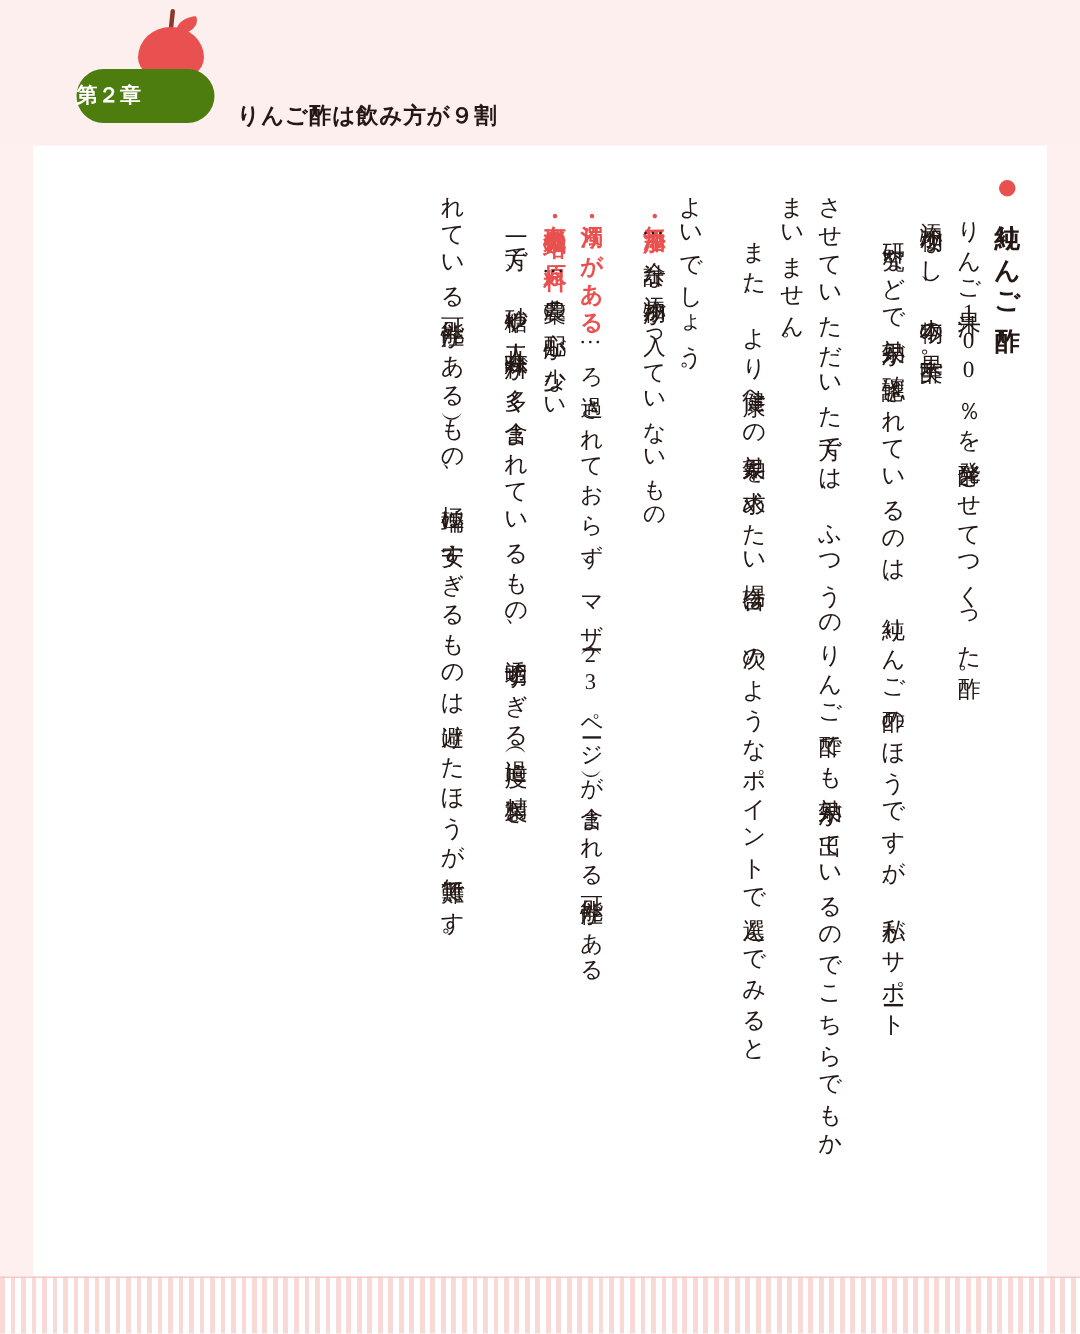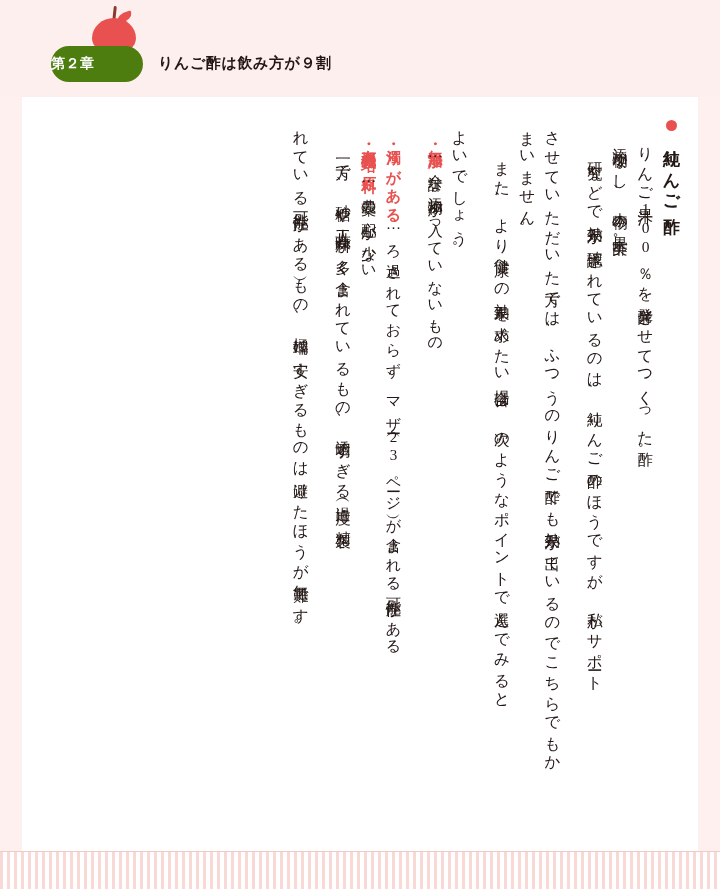--- a/index.html
+++ b/index.html
@@ -120,21 +120,21 @@
     height: 16px;
     background: #8c3a2e;
     border-radius: 2px;
     transform: rotate(6deg);
   }
 
   
   .running-title {
     position: absolute;
     left: 158px;
-    top: 54px;
+    top: 68px;
     font-size: 15px;
     font-weight: bold;
     color: #231815;
     letter-spacing: 0.6px;
   }
 
   
   .body-area {
     position: absolute;
     left: 40px;

